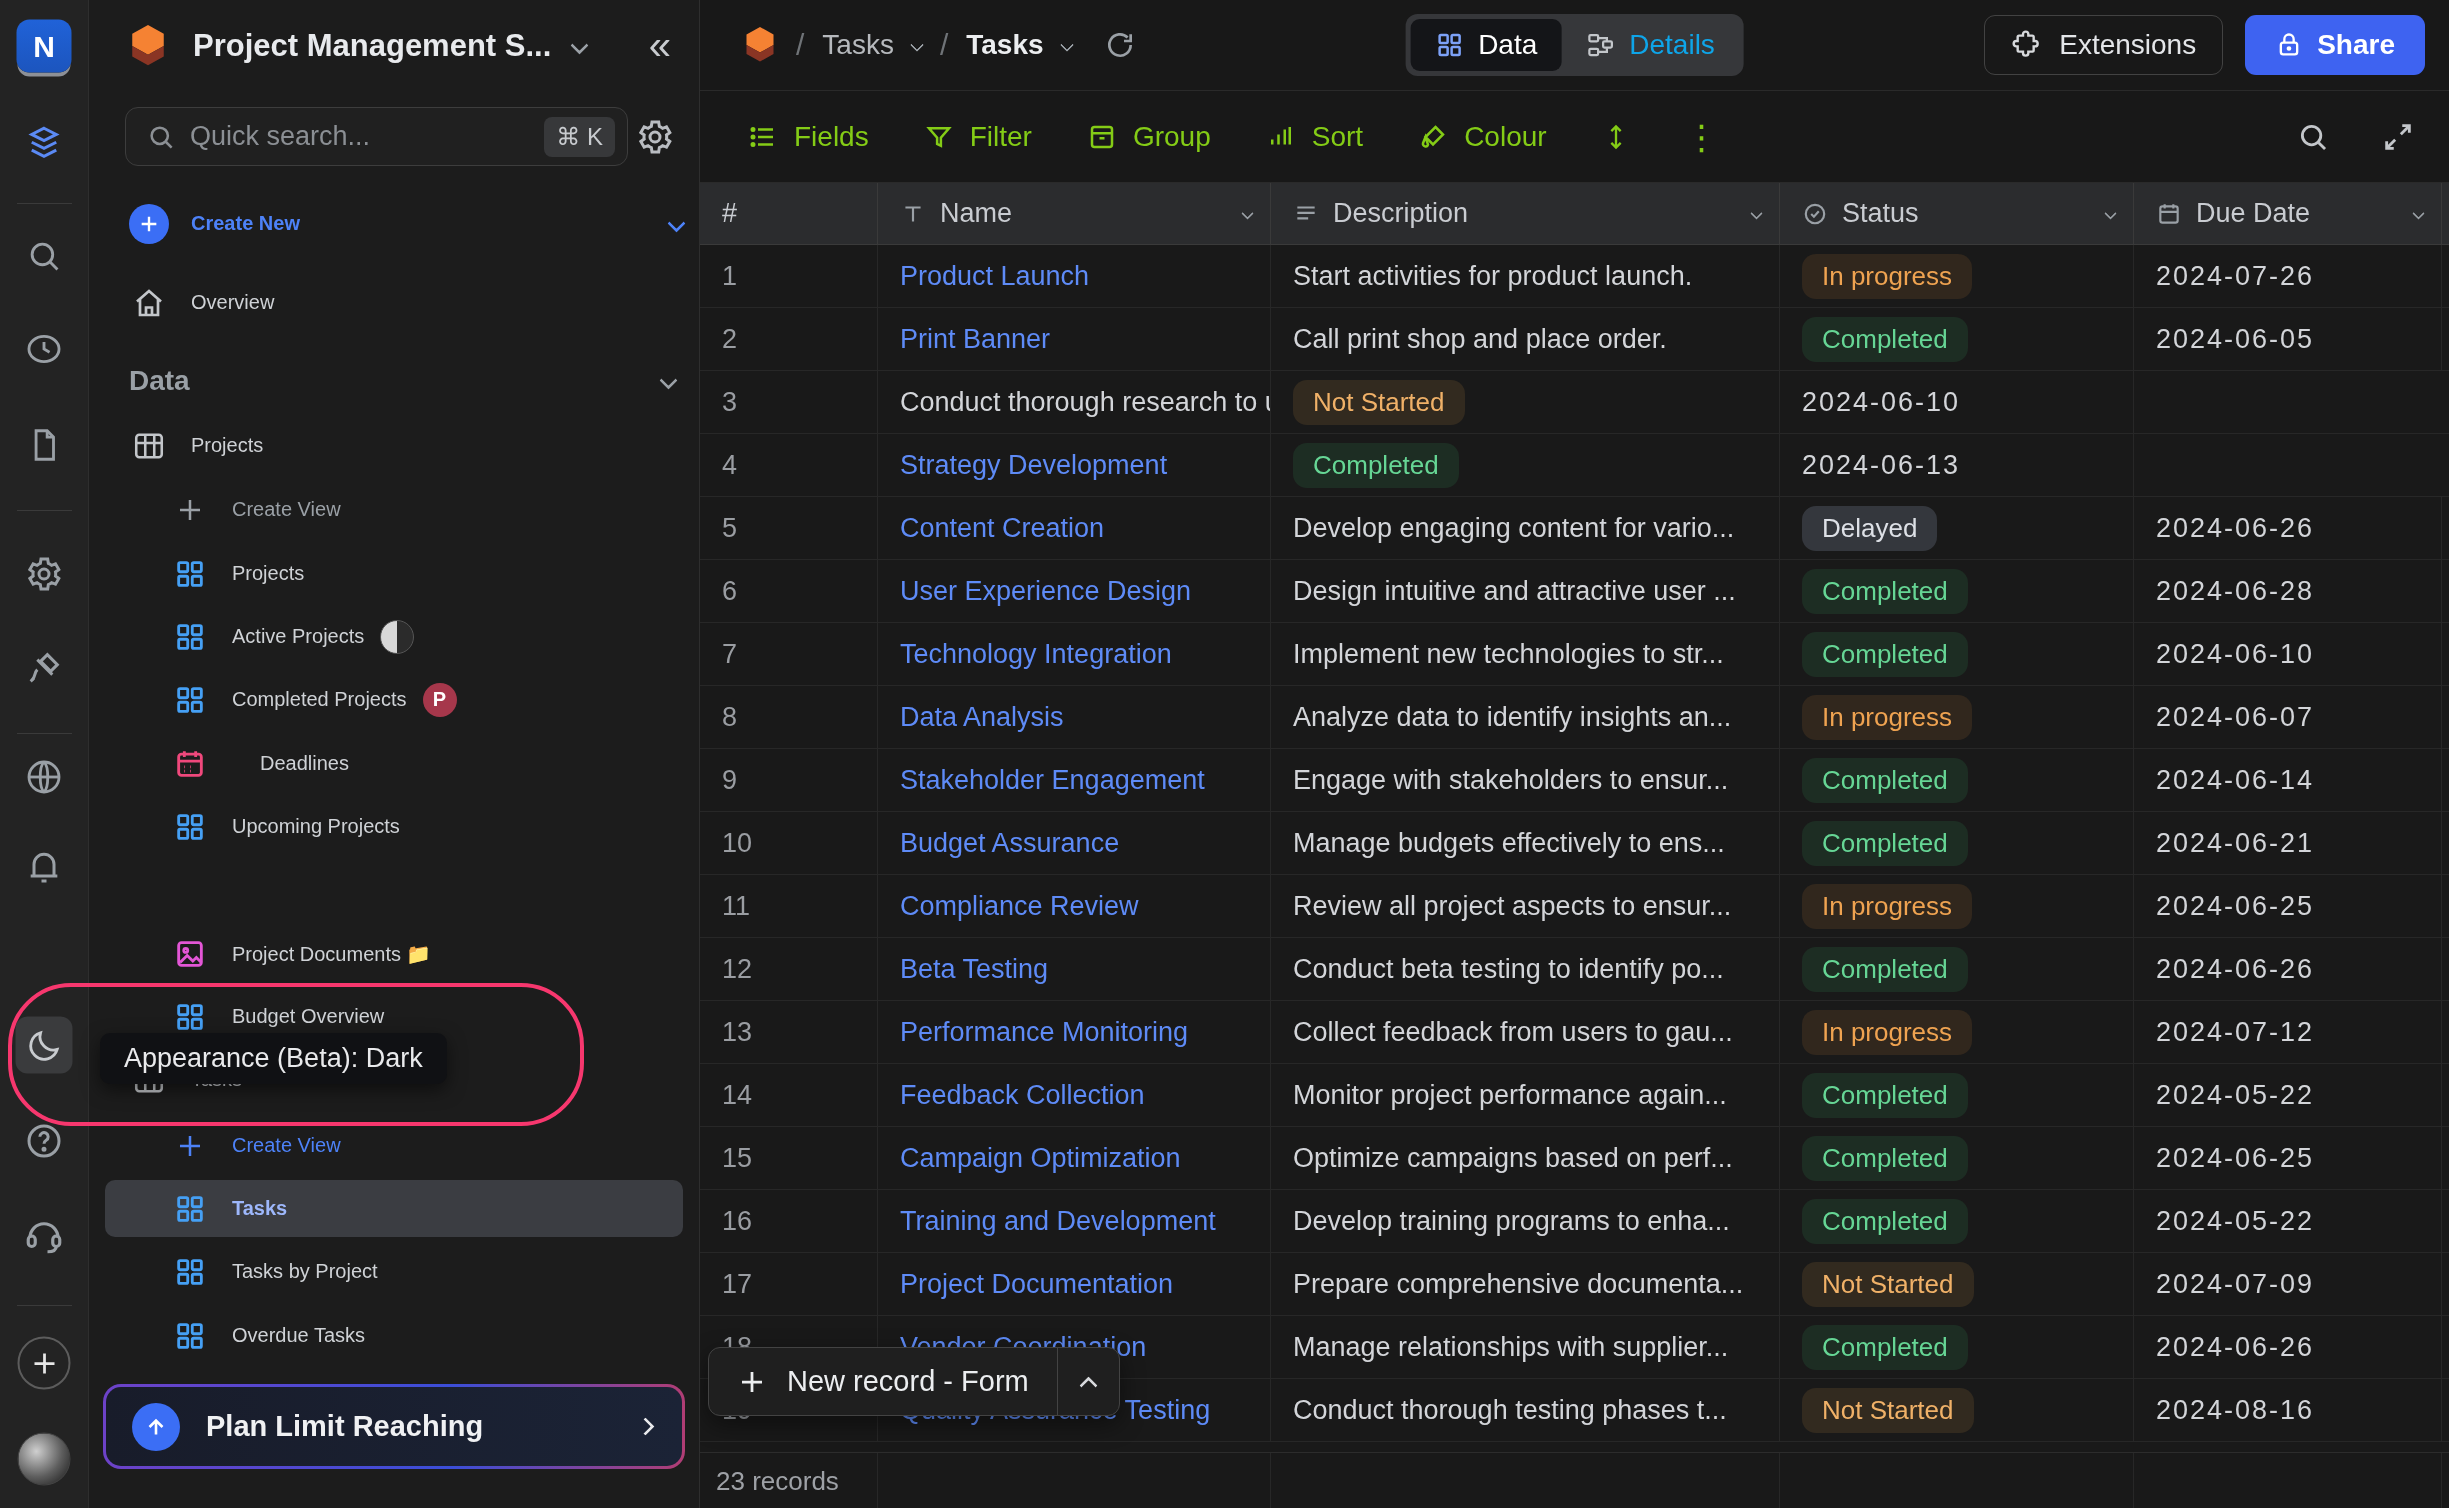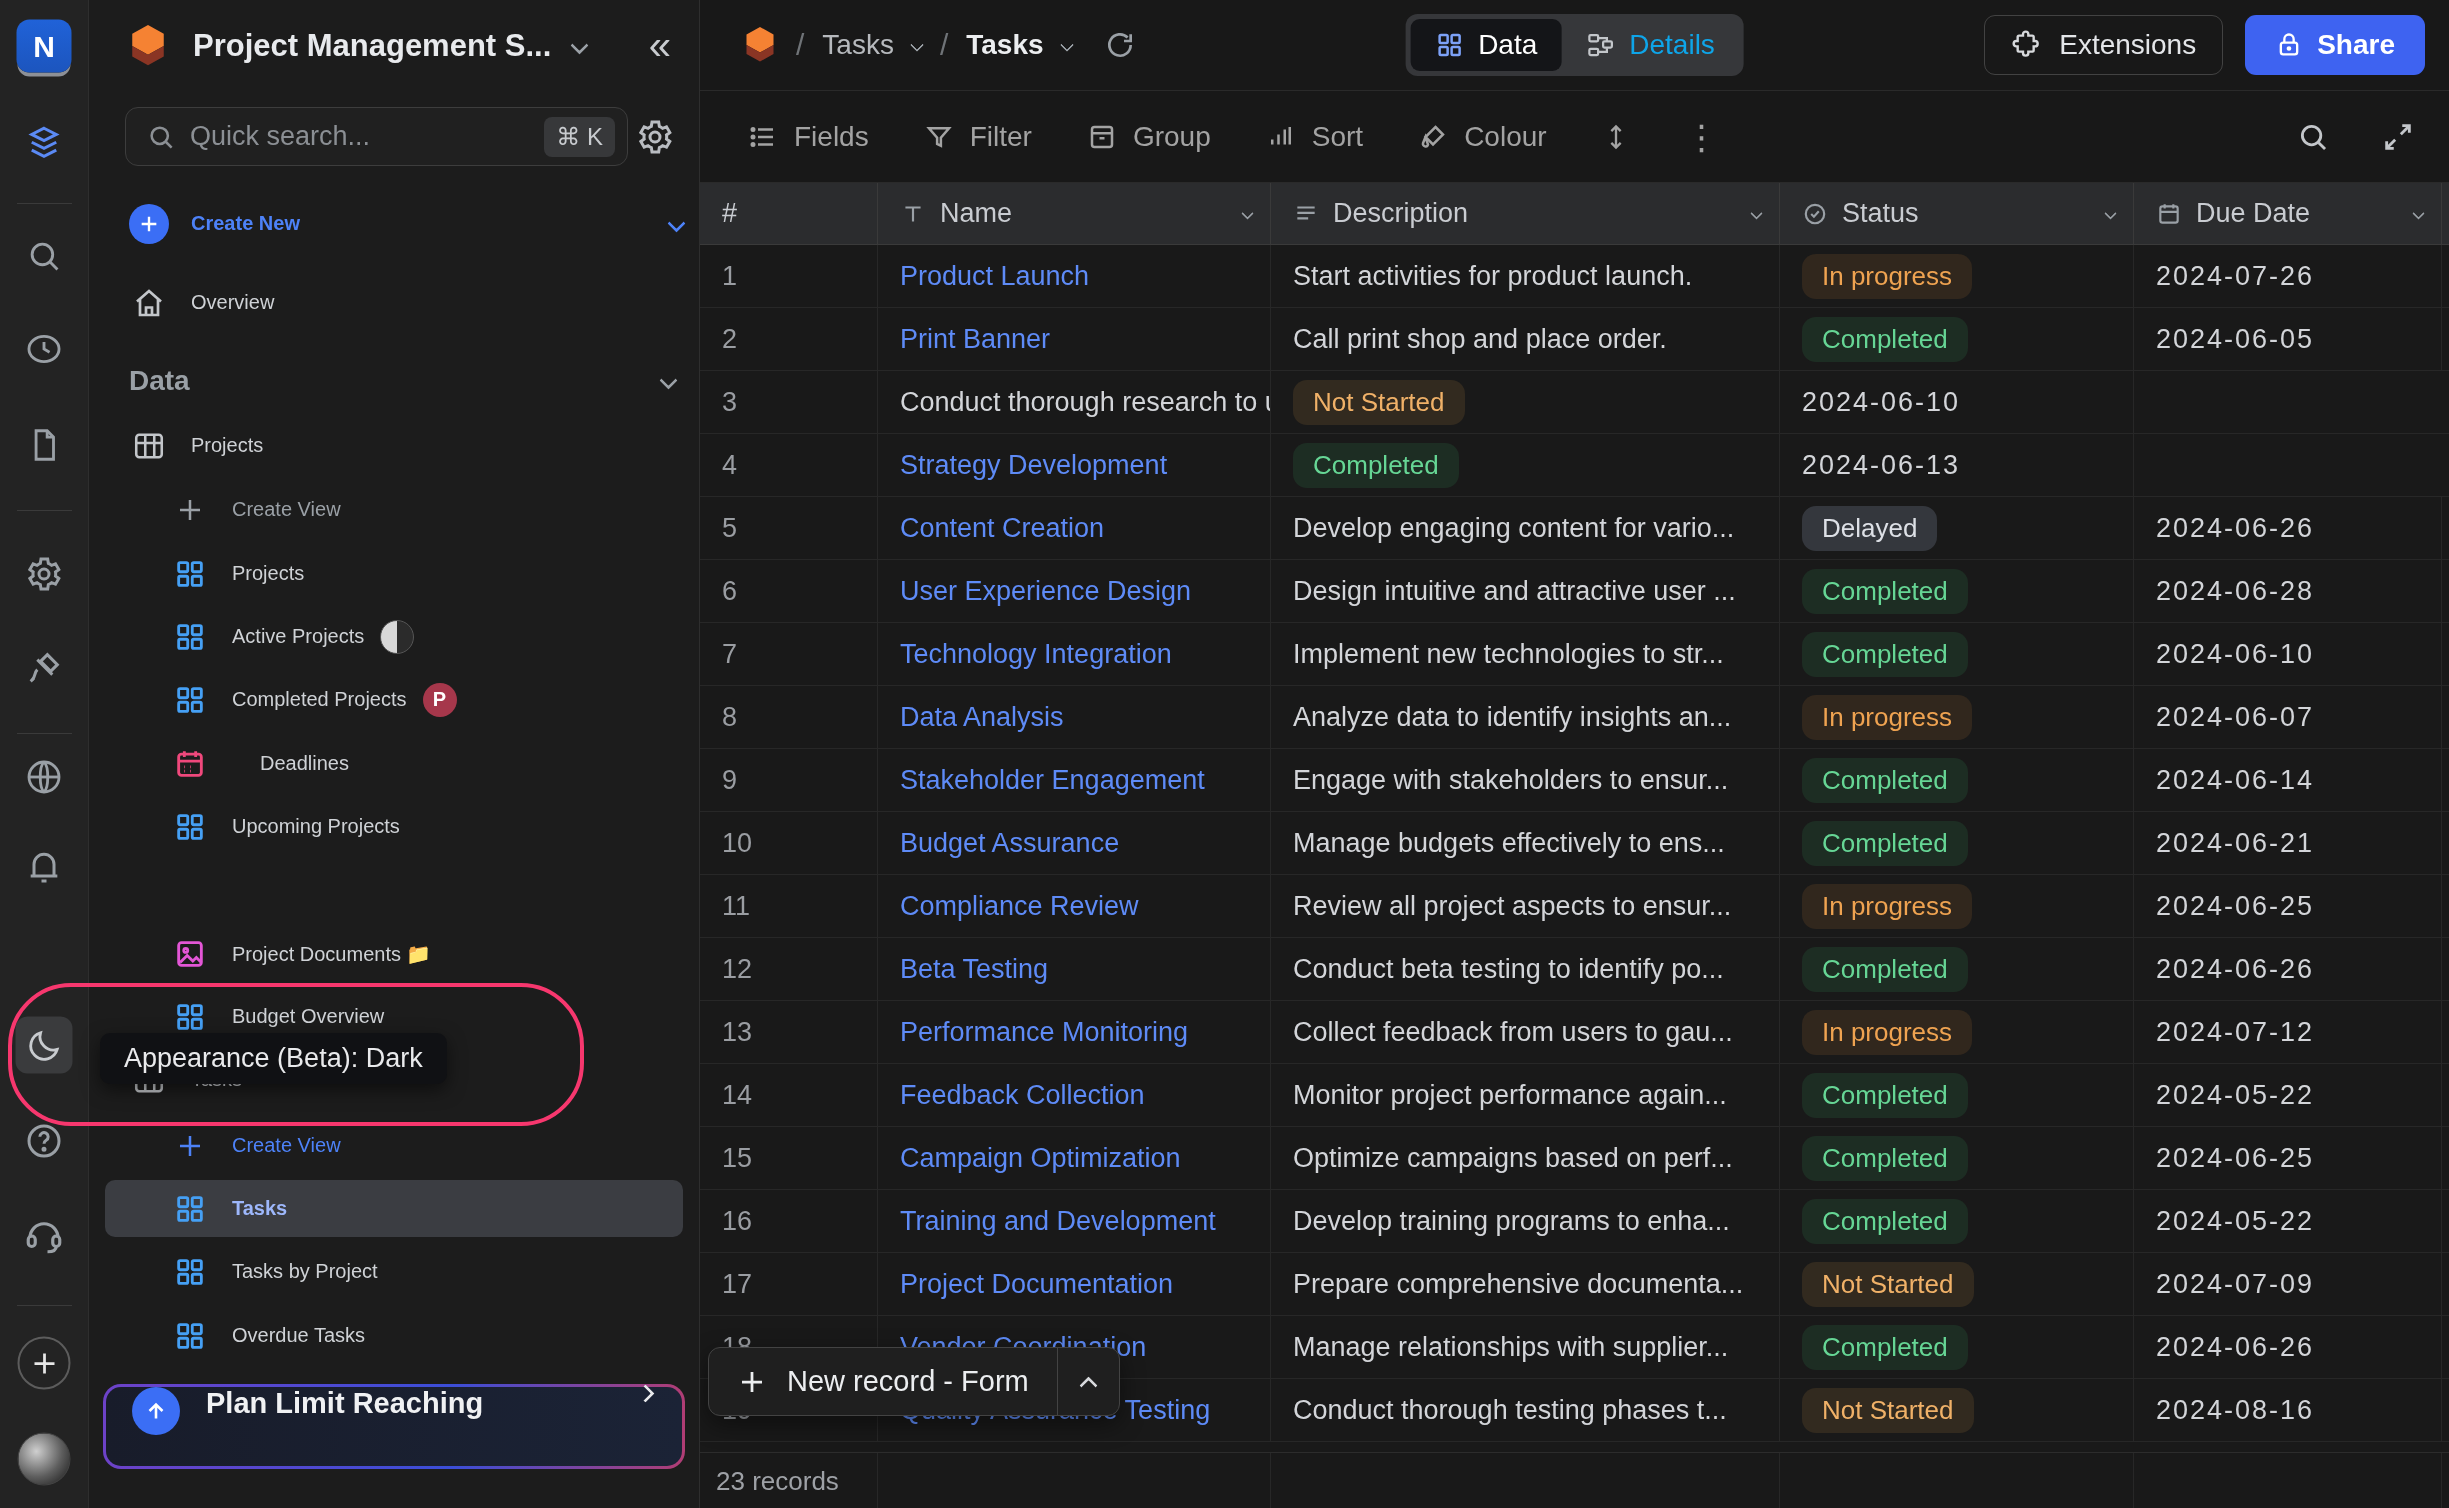--- a/index.html
+++ b/index.html
@@ -34,37 +34,37 @@
   .sb-item.sel .lab { color:#9db7fb; font-weight:600; }
   .sb-sec { position:absolute; left:40px; right:24px; height:55px; display:flex; align-items:center; }
   .sb-sec .lab { color:#9aa0a6; font-size:28px; font-weight:600; }
   .spacer { flex:1; }
   .chev { width:13px; height:13px; border-right:3px solid #9aa0a6; border-bottom:3px solid #9aa0a6; transform:rotate(45deg); border-radius:1px; }
   .chev.blue { border-color:#4d82f8; }
   .pbadge { width:34px; height:34px; border-radius:50%; background:#a6374b; color:#fff; font-size:20px; font-weight:700; display:flex; align-items:center; justify-content:center; margin-left:16px; }
   .emoji-dot { width:34px; height:34px; border-radius:50%; margin-left:16px; background:linear-gradient(90deg,#d8d8d8 50%, #2b2b2b 50%); border:1px solid #555; }
   .plus-circle { width:40px; height:40px; border-radius:50%; background:#3b6ef5; color:#fff; display:flex; align-items:center; justify-content:center; }
   .banner { position:absolute; left:14px; right:14px; bottom:40px; height:85px; border-radius:18px; padding:3px; background:linear-gradient(90deg,#6d42c8,#3b4ed8 60%,#b13d74); }
-  .banner-in { width:100%; height:100%; border-radius:15px; background:linear-gradient(90deg,#181c2a,#1b2336); display:flex; align-items:flex-start; padding:0 30px 0 26px; }
+  .banner-in { width:100%; height:100%; border-radius:15px; background:linear-gradient(90deg,#181c2a,#1b2336); display:flex; align-items:center; padding:0 30px 0 26px; }
   .banner-in .up { width:48px; height:48px; border-radius:50%; background:#3b6ef5; color:#fff; display:flex; align-items:center; justify-content:center; margin-right:26px; }
   .banner-in .lab { color:#f0f1f3; font-size:29px; font-weight:700; flex:1; }
 
   
   .main { flex:1; display:flex; flex-direction:column; background:#181818; min-width:0; }
   .top { height:91px; border-bottom:1px solid #2a2a2a; display:flex; align-items:center; padding:0 24px 0 42px; position:relative; }
   .crumb { display:flex; align-items:center; gap:18px; font-size:28px; color:#b6b9bd; }
   .crumb .sep { color:#6f7377; font-size:30px; }
   .crumb .cur { color:#eceef0; font-weight:700; }
   .seg { position:absolute; left:50%; transform:translateX(-50%); background:#36373a; border-radius:12px; padding:5px; display:flex; align-items:center; }
   .seg .opt { display:flex; align-items:center; gap:14px; font-size:28px; color:#0ea5e9; padding:10px 24px; border-radius:9px; }
   .seg .opt.on { background:#141518; color:#fff; }
   .btn-ext { display:flex; align-items:center; gap:16px; border:1px solid #424242; border-radius:11px; padding:13px 26px; font-size:28px; color:#e4e6e9; margin-left:auto; }
   .btn-share { display:flex; align-items:center; gap:14px; background:#3e63f1; border-radius:11px; padding:14px 30px; font-size:28px; color:#fff; font-weight:600; margin-left:22px; }
 
-  .toolbar { height:92px; border-bottom:1px solid #2a2a2a; display:flex; align-items:center; padding:0 34px 0 48px; gap:55px; color:#a3a3a3; }
+  .toolbar { height:92px; border-bottom:1px solid #2a2a2a; display:flex; align-items:center; padding:0 34px 0 48px; gap:55px; color:#84cc16; }
   .tbtn { display:flex; align-items:center; gap:16px; font-size:28px; }
   .tright { margin-left:auto; display:flex; align-items:center; gap:51px; }
 
   
   .tablewrap { position:relative; flex:1; overflow:hidden; background:#191919; }
   .tgrid { display:grid; grid-template-columns:178px 393px 509px 354px 308px 1fr; }
   .thead { background:#2b2c2e; border-bottom:1px solid #3a3a3a; height:62px; }
   .thead .cell { display:flex; align-items:center; gap:14px; font-size:27px; color:#c9ccd1; padding:0 18px 0 22px; border-right:1px solid #3a3a3a; }
   .thead .cell:last-child { border-right:none; }
   .trow { height:63px; border-bottom:1px solid #272727; }

